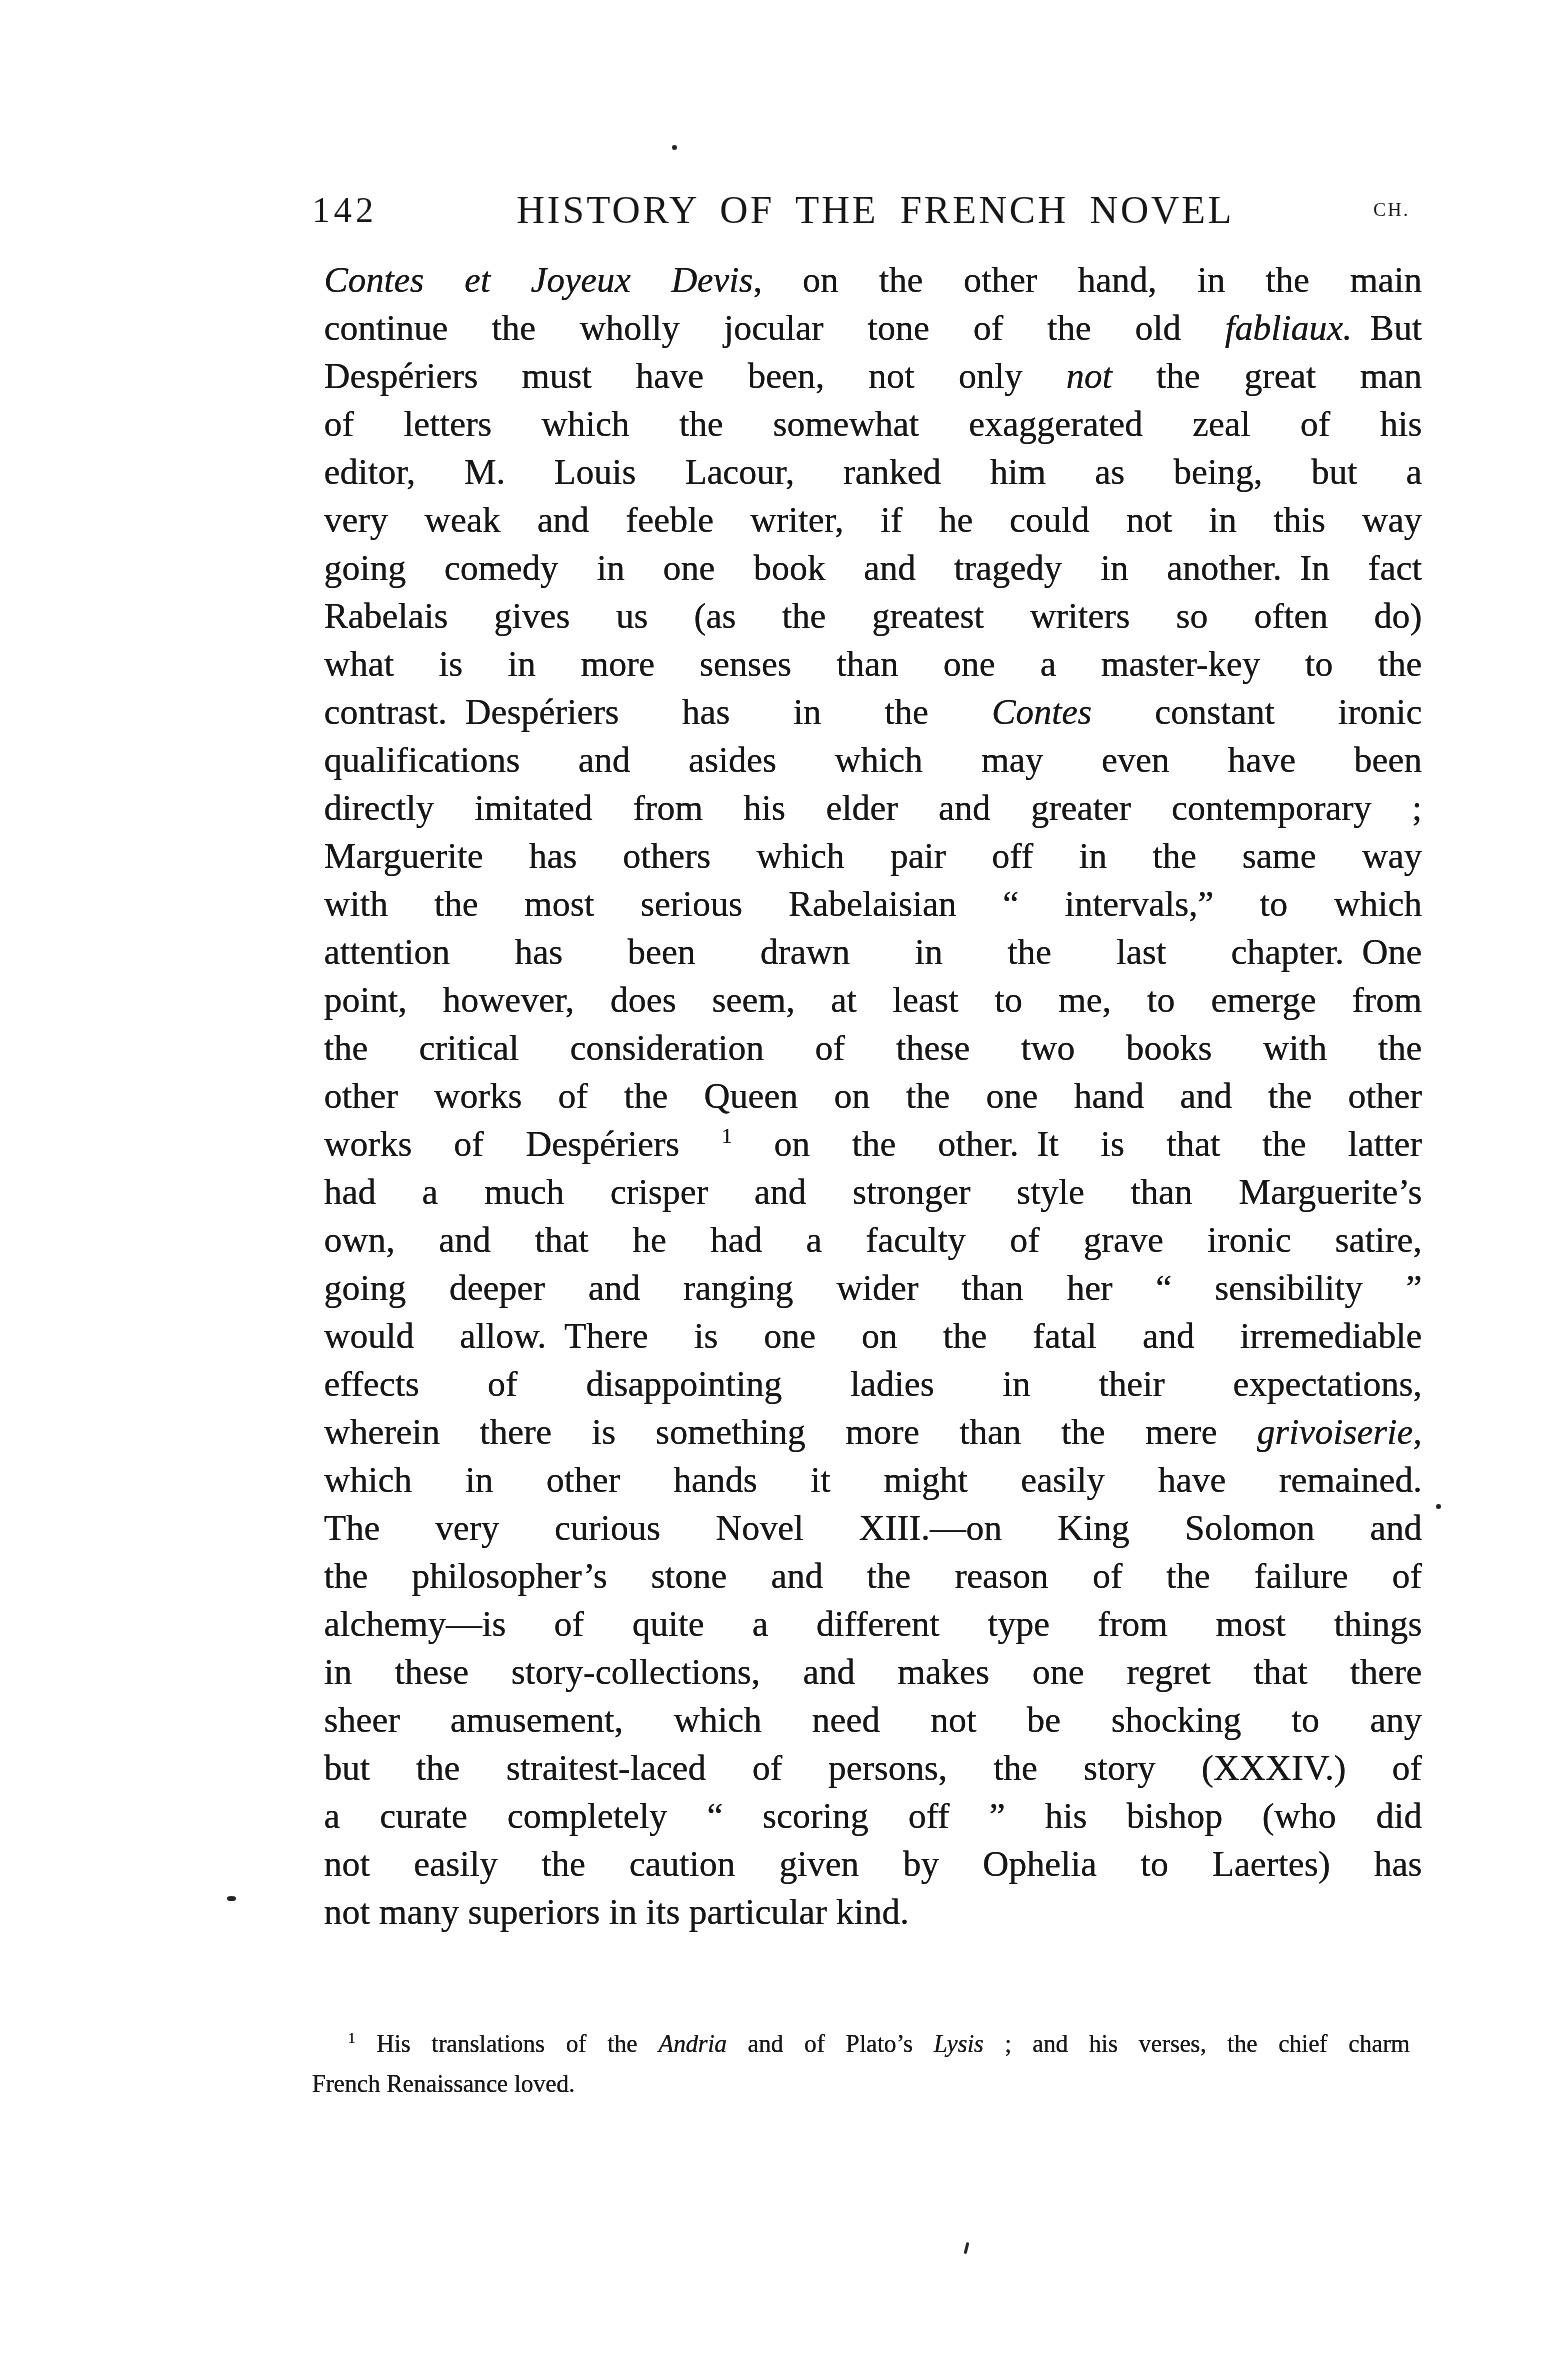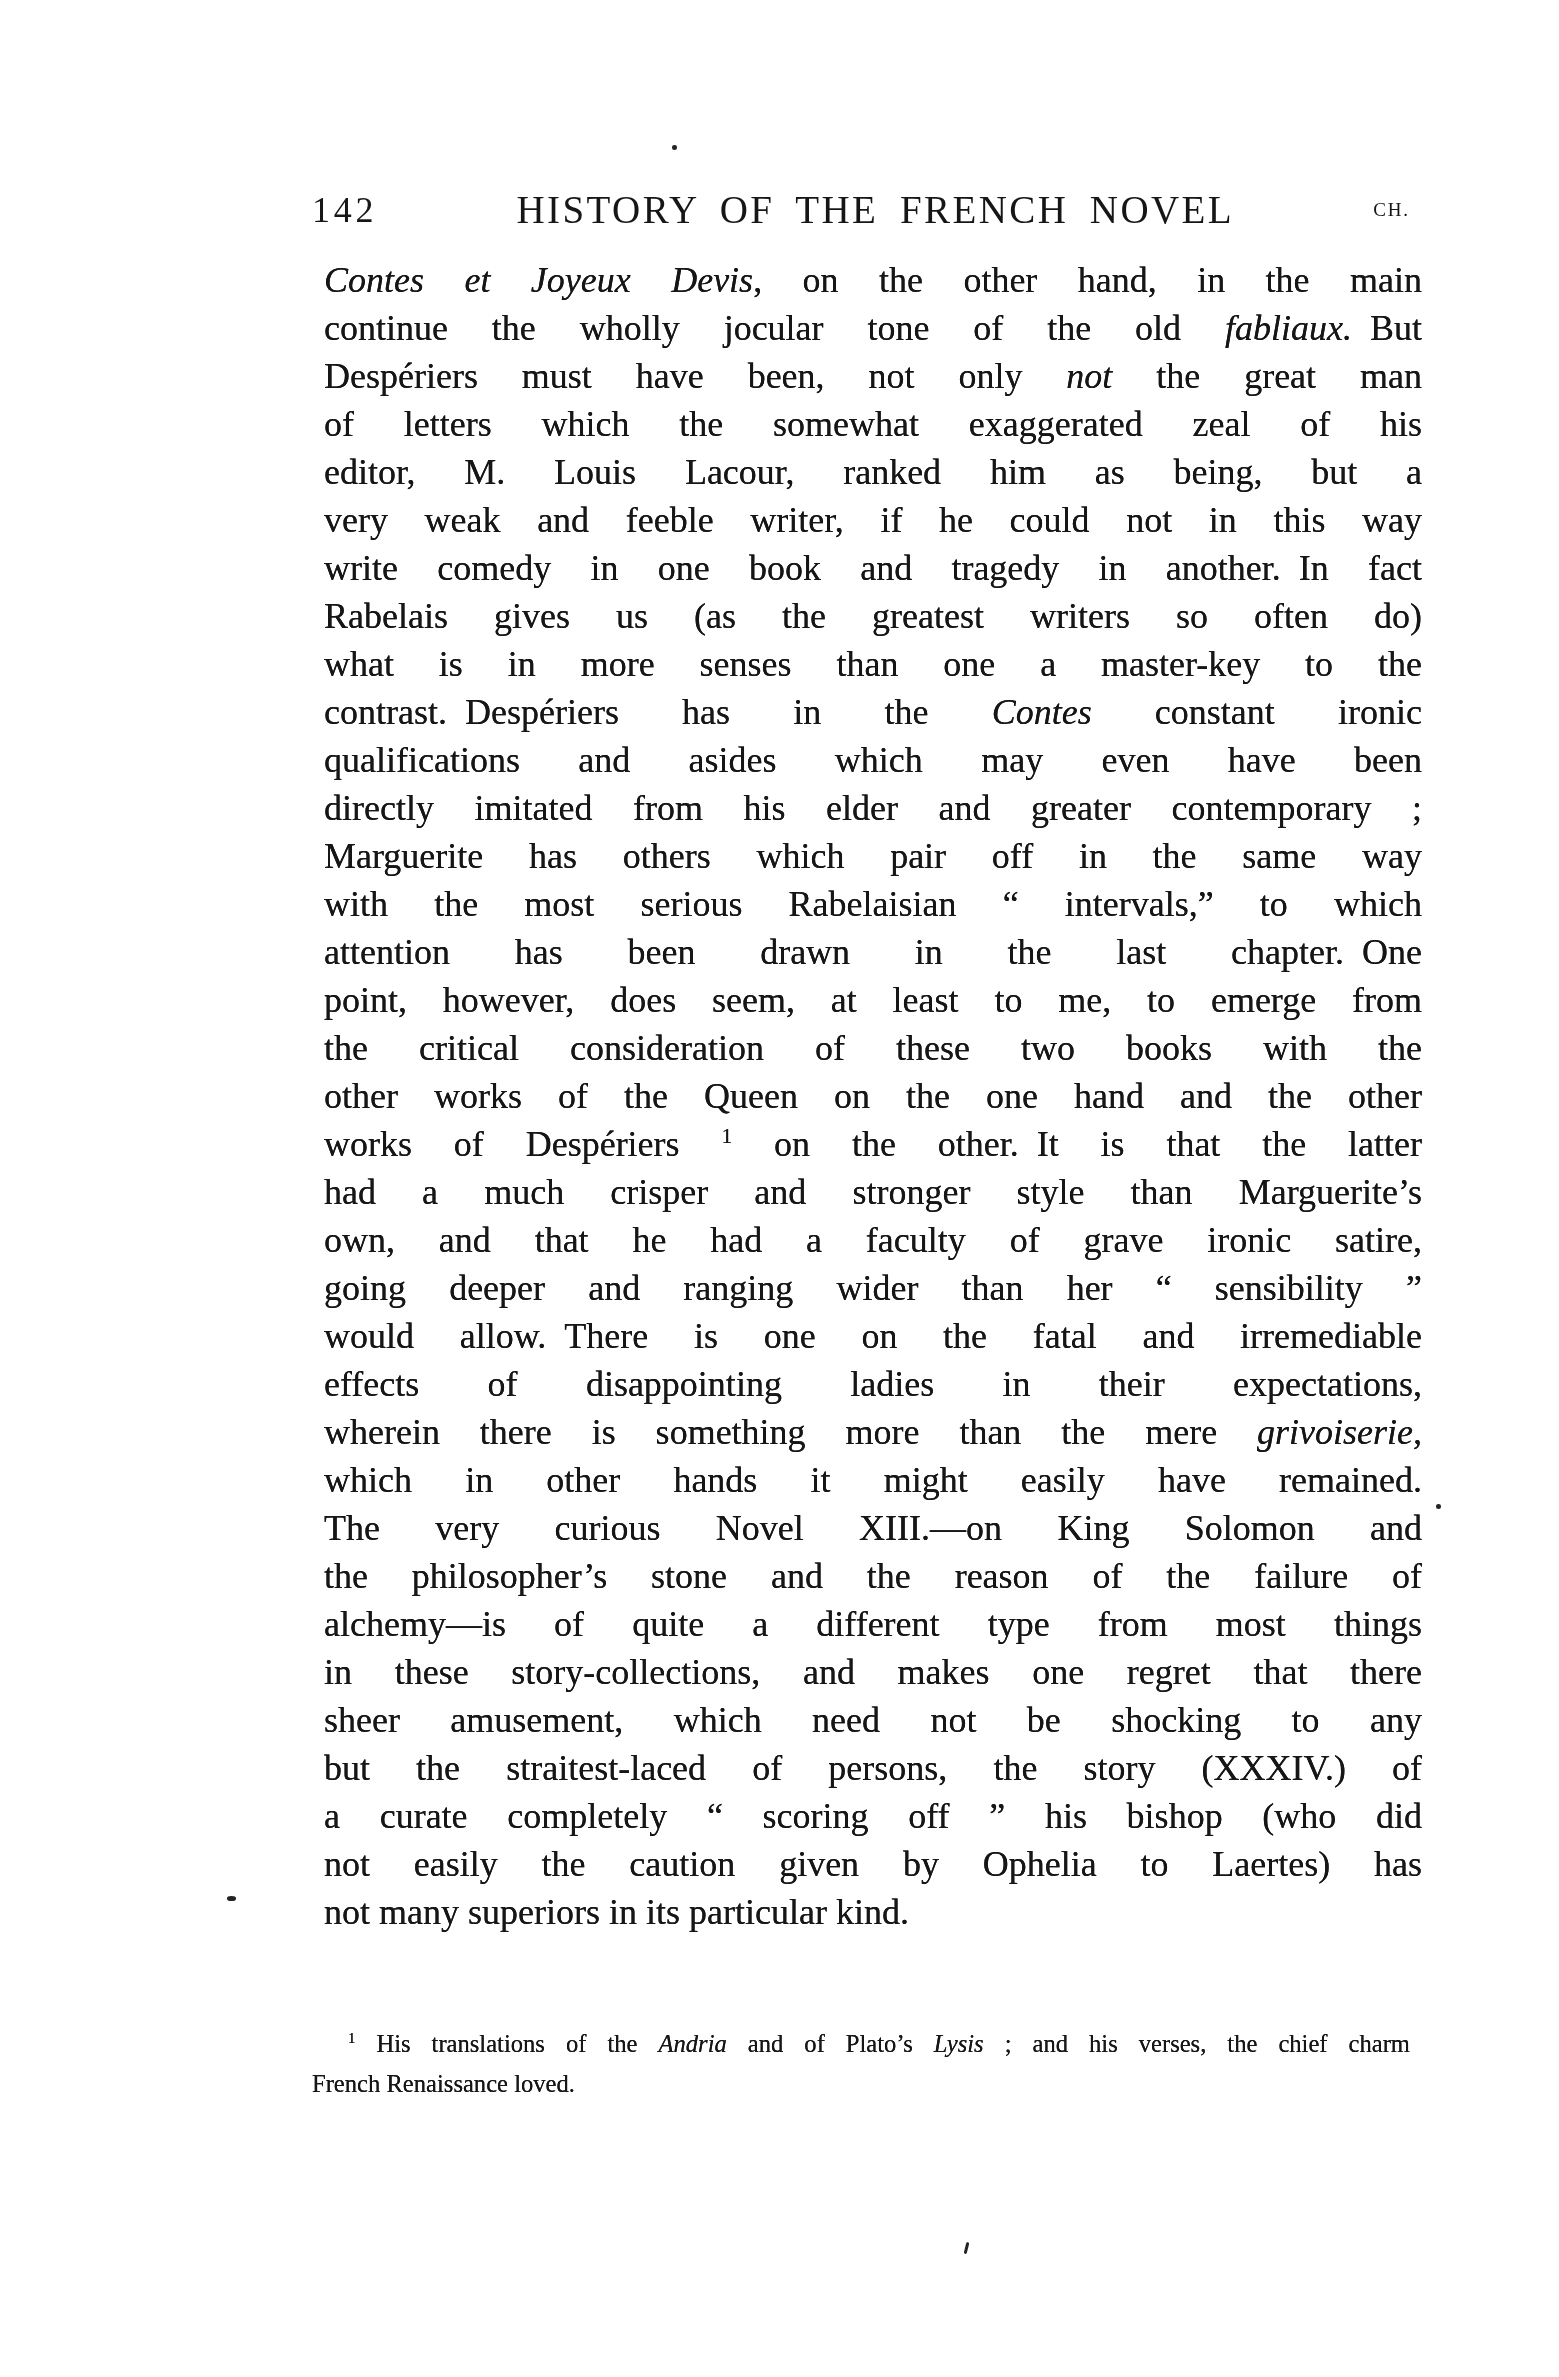--- a/index.html
+++ b/index.html
@@ -84,21 +84,21 @@
     <span class="chap">CH.</span>
   </div>
 
   <div class="bodytext" id="body-text">
       <div class="line just"><span class="it">Contes et Joyeux Devis</span><span>, on the other hand, in the main</span></div>
       <div class="line just"><span>continue the wholly jocular tone of the old </span><span class="it">fabliaux.</span><span> But</span></div>
       <div class="line just"><span>Despériers must have been, not only </span><span class="it">not</span><span> the great man</span></div>
       <div class="line just"><span>of letters which the somewhat exaggerated zeal of his</span></div>
       <div class="line just"><span>editor, M. Louis Lacour, ranked him as being, but a</span></div>
       <div class="line just"><span>very weak and feeble writer, if he could not in this way</span></div>
-      <div class="line just"><span>write comedy in one book and tragedy in another. In fact</span></div>
+      <div class="line just"><span>going comedy in one book and tragedy in another. In fact</span></div>
       <div class="line just"><span>Rabelais gives us (as the greatest writers so often do)</span></div>
       <div class="line just"><span>what is in more senses than one a master-key to the</span></div>
       <div class="line just"><span>contrast. Despériers has in the </span><span class="it">Contes</span><span> constant ironic</span></div>
       <div class="line just"><span>qualifications and asides which may even have been</span></div>
       <div class="line just"><span>directly imitated from his elder and greater contemporary ;</span></div>
       <div class="line just"><span>Marguerite has others which pair off in the same way</span></div>
       <div class="line just"><span>with the most serious Rabelaisian “ intervals,” to which</span></div>
       <div class="line just"><span>attention has been drawn in the last chapter. One</span></div>
       <div class="line just"><span>point, however, does seem, at least to me, to emerge from</span></div>
       <div class="line just"><span>the critical consideration of these two books with the</span></div>

